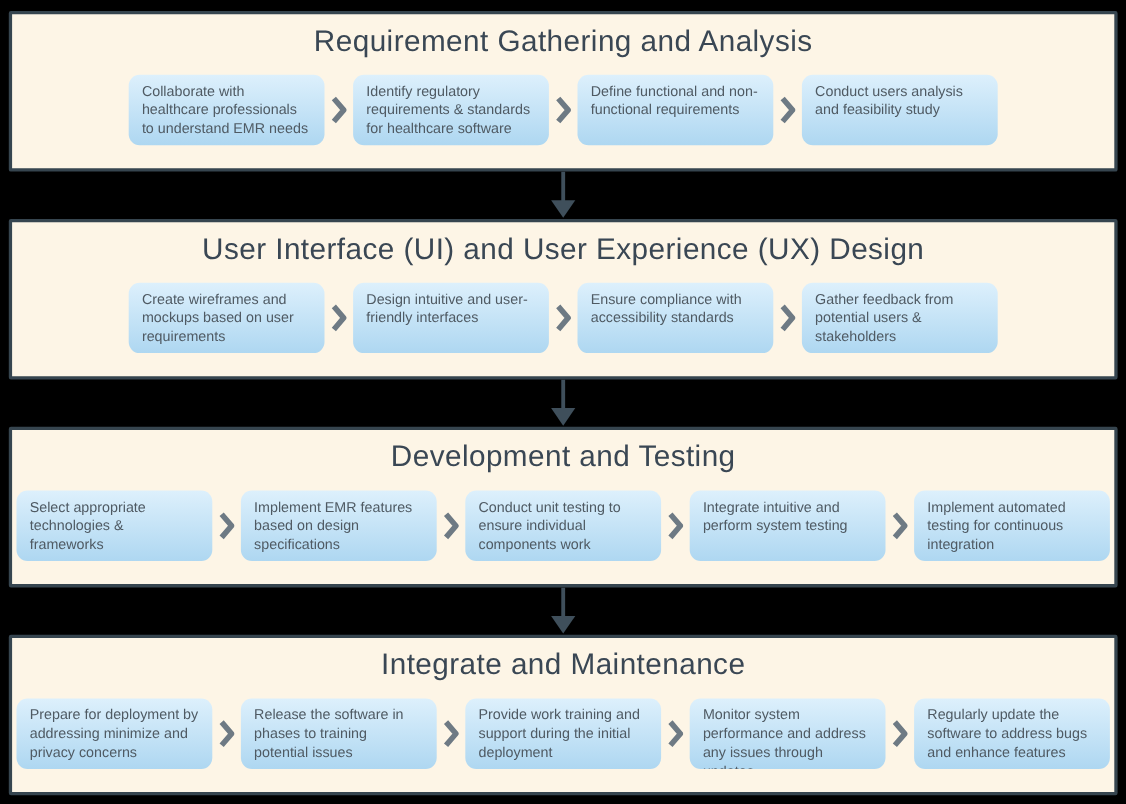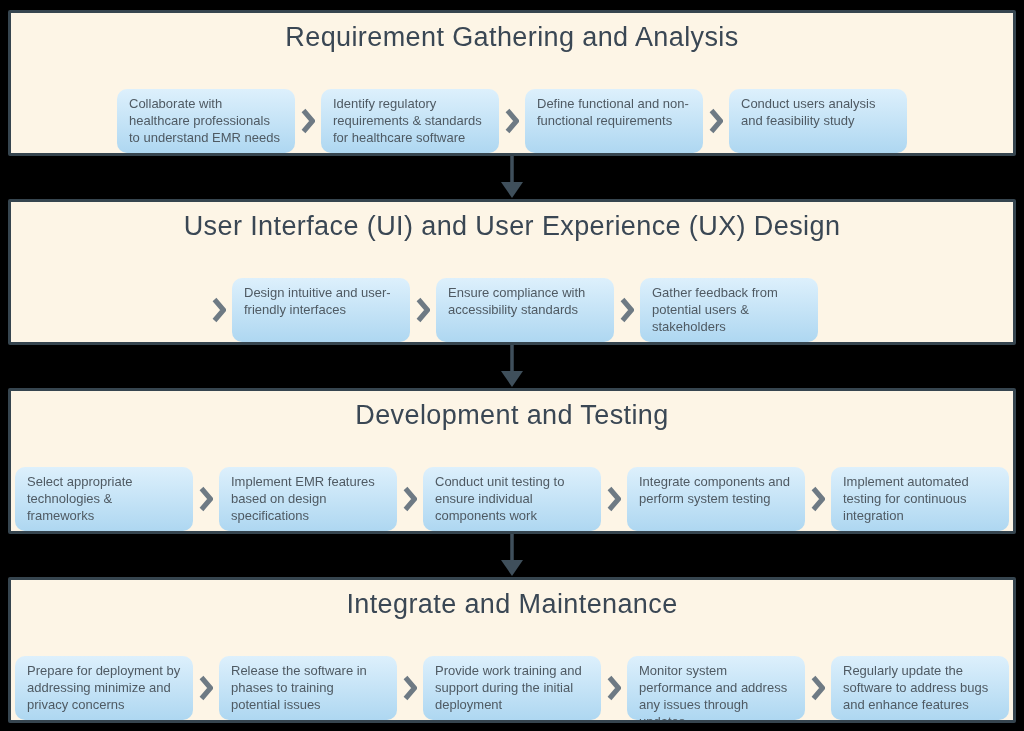--- a/index.html
+++ b/index.html
@@ -13,21 +13,21 @@
     background: var(--page-bg, #000);
     padding: 10px 8px 8px 8px;
     display: flex; flex-direction: column;
   }
   .phase-panel {
     background: var(--panel-bg, #fdf5e6);
     border: 3px solid var(--panel-border, #36454f);
     border-radius: 2px;
     height: 146px;
     flex: 0 0 auto;
-    display: flex; flex-direction: column; align-items: center; justify-content: space-between;
+    display: flex; flex-direction: column; align-items: center;
   }
   .phase-title {
     margin-top: 9px;
     font-size: 27px;
     font-weight: 500;
     letter-spacing: 0.4px;
     color: var(--title-color, #3a4754);
     white-space: nowrap;
   }
   .steps-row {
@@ -99,20 +99,23 @@
   <div class="phase-gap">
     <svg width="26" height="43" viewBox="0 0 26 43" preserveAspectRatio="xMidYMid meet" aria-hidden="true">
       <line x1="13" y1="0" x2="13" y2="28" stroke="var(--arrow-color, #3f4f5b)" stroke-width="3.5"></line>
       <polygon points="2,26 24,26 13,42" fill="var(--arrow-color, #3f4f5b)"></polygon>
     </svg>
   </div>
 
   <section class="phase-panel">
     <h2 class="phase-title">User Interface (UI) and User Experience (UX) Design</h2>
     <div class="steps-row steps-4">
+  <div class="step-box">
+    <span>Create wireframes and mockups based on user requirements</span>
+  </div>
 
   <span class="chevron">
     <svg width="14" height="26" viewBox="0 0 14 26" aria-hidden="true">
       <path d="M2.5 2.5 L11.5 13 L2.5 23.5" fill="none" stroke="var(--chevron-color, #6e7a84)" stroke-width="5" stroke-linecap="butt" stroke-linejoin="miter"></path>
     </svg>
   </span>
 
   <div class="step-box">
     <span>Design intuitive and user-friendly interfaces</span>
   </div>
@@ -173,21 +176,21 @@
     <span>Conduct unit testing to ensure individual components work</span>
   </div>
 
   <span class="chevron">
     <svg width="14" height="26" viewBox="0 0 14 26" aria-hidden="true">
       <path d="M2.5 2.5 L11.5 13 L2.5 23.5" fill="none" stroke="var(--chevron-color, #6e7a84)" stroke-width="5" stroke-linecap="butt" stroke-linejoin="miter"></path>
     </svg>
   </span>
 
   <div class="step-box">
-    <span>Integrate components and perform system testing</span>
+    <span>Integrate intuitive and perform system testing</span>
   </div>
 
   <span class="chevron">
     <svg width="14" height="26" viewBox="0 0 14 26" aria-hidden="true">
       <path d="M2.5 2.5 L11.5 13 L2.5 23.5" fill="none" stroke="var(--chevron-color, #6e7a84)" stroke-width="5" stroke-linecap="butt" stroke-linejoin="miter"></path>
     </svg>
   </span>
 
   <div class="step-box">
     <span>Implement automated testing for continuous integration</span>

